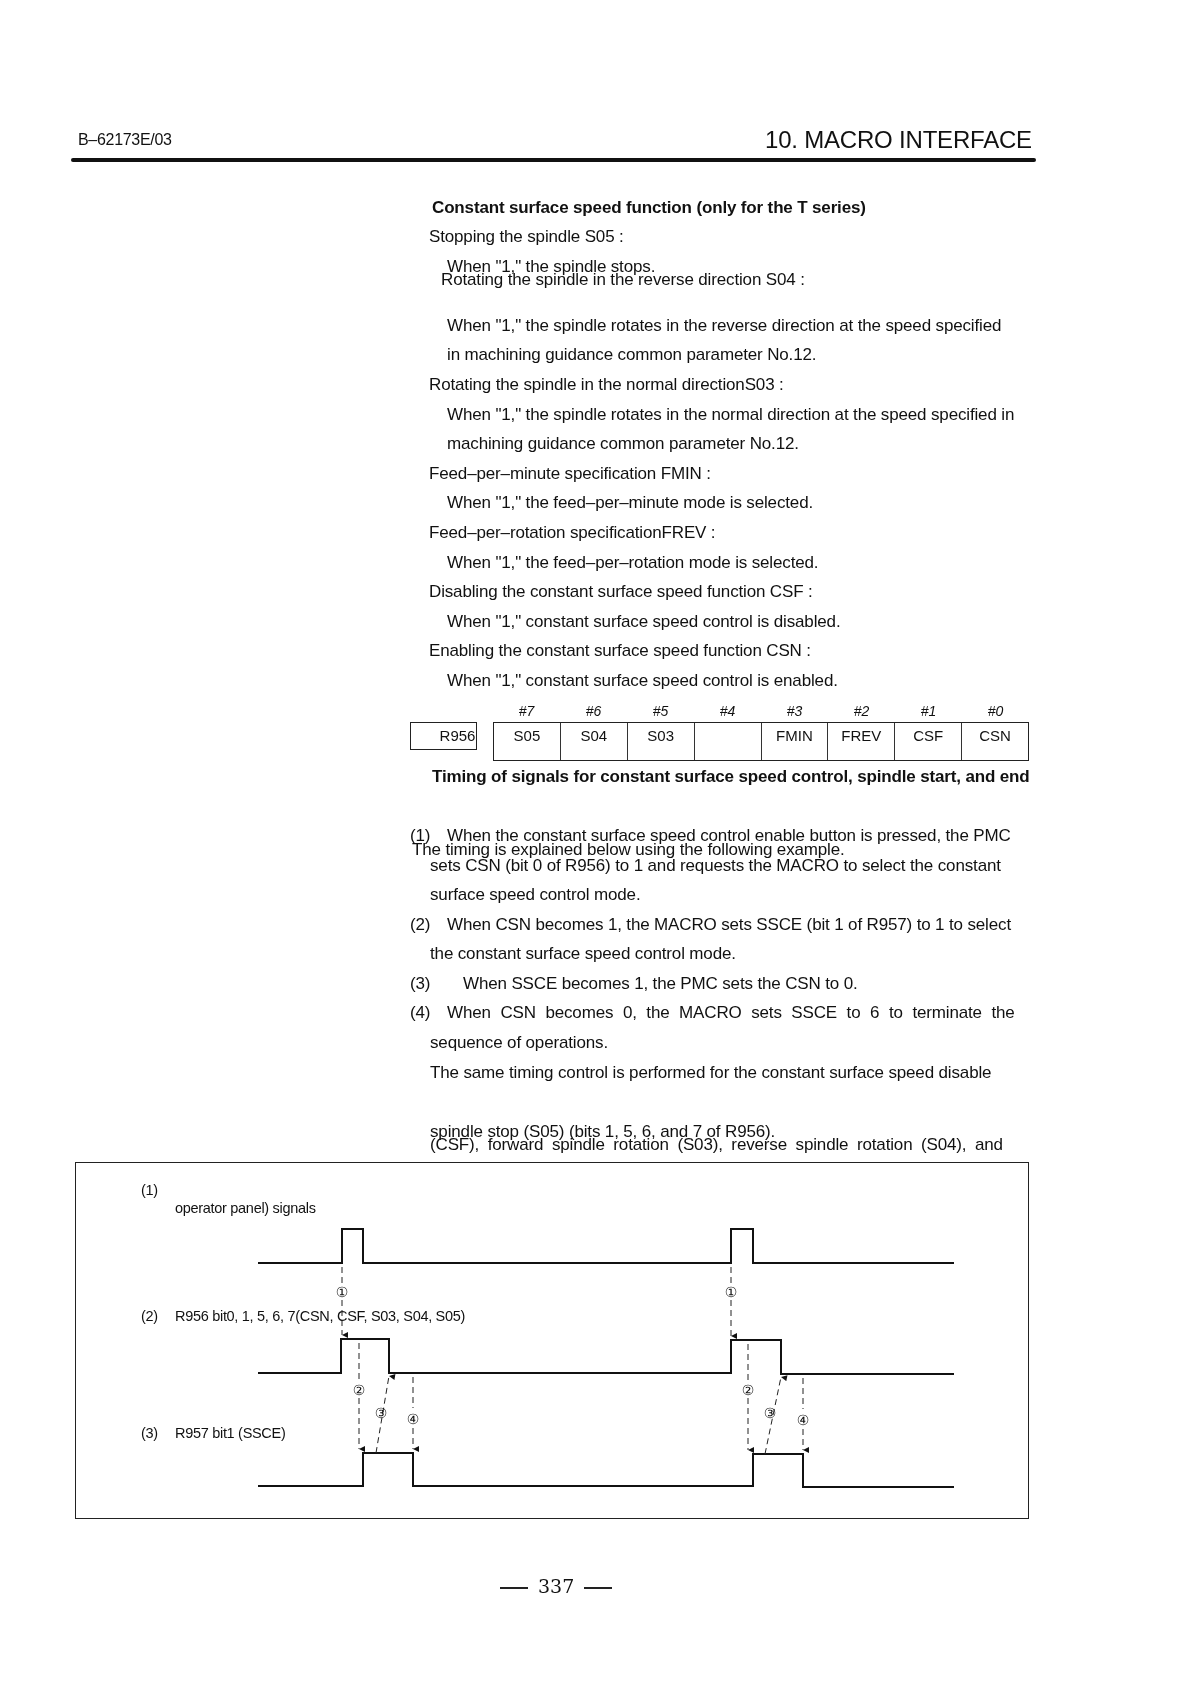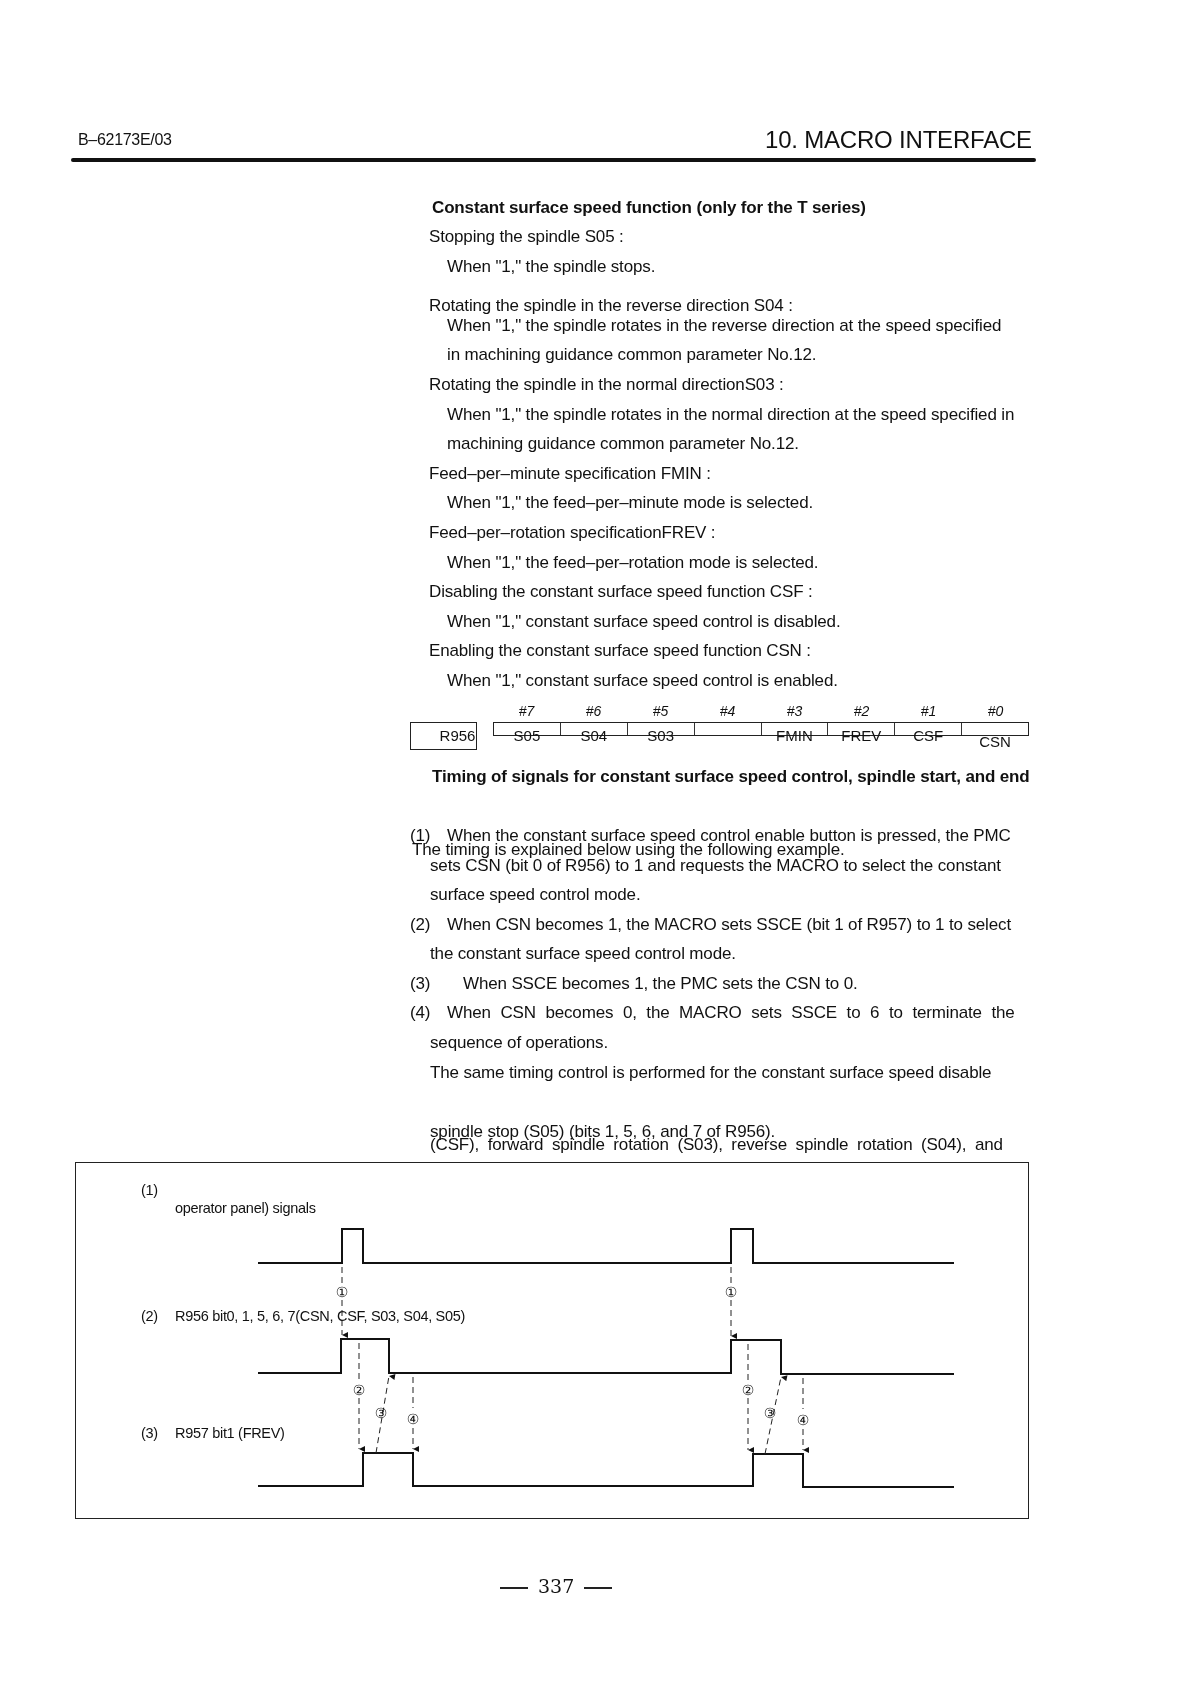--- a/index.html
+++ b/index.html
@@ -8,24 +8,24 @@
   .abs { position:absolute; white-space:nowrap; }
   .hdr-code { left:78px; top:131px; font-size:16px; letter-spacing:-0.3px; }
   .hdr-title { left:765px; top:126px; font-size:24px; letter-spacing:-0.2px; }
   .hdr-rule { left:71px; top:158px; width:965px; height:4px; background:#111; border-radius:2px; }
   .t { position:absolute; white-space:nowrap; font-size:17px; letter-spacing:-0.15px; }
   .b { font-weight:bold;margin-left:20px; }
   .i0 { left:412px; } .i1 { left:429px; } .i2 { left:447px; }
   .n0 { left:410px; } .n1 { left:430px; }
   .reg-name { position:absolute; left:410px; top:722px; width:67px; height:28px; border:1.5px solid #222;
               box-sizing:border-box; font-size:15px; text-align:center; line-height:26px;padding-left:28px; }
-  .bits { position:absolute; left:493px; top:722px; width:536px; height:14px; border:1.5px solid #222;
+  .bits { position:absolute; left:493px; top:722px; width:536px; height:39px; border:1.5px solid #222;
           box-sizing:border-box; display:flex; }
   .bit { flex:1; border-right:1px solid #333; font-size:15px; text-align:center; line-height:25px; }
-  .bit:last-child { border-right:none;margin-top:6px; }
+  .bit:last-child { border-right:none; }
   .bitnums { position:absolute; left:493px; top:703px; width:536px; display:flex; }
   .bitnum { flex:1; text-align:center; font-size:14px; font-style:italic; }
   .diagram { position:absolute; left:75px; top:1162px; width:954px; height:357px;
              border:1.5px solid #222; box-sizing:border-box; }
   .dl { position:absolute; white-space:nowrap; font-size:14.5px; letter-spacing:-0.3px; }
   svg.wave { position:absolute; left:0; top:0; }
   .pageno { position:absolute; left:490px; top:1575px; font-family:"DejaVu Serif", serif; font-size:19px; }
   .dash { display:inline-block; width:28px; height:1.5px; background:#222; vertical-align:middle; margin:0 10px; }
 </style>
 </head>
@@ -34,21 +34,21 @@
 <div class="abs hdr-code">B–62173E/03</div>
 <div class="abs hdr-title">10. MACRO INTERFACE</div>
 <div class="abs hdr-rule"></div>
 
 <div>
   <div class="t b i0" style="top:198px;">Constant surface speed function (only for the T series)</div>
 
   <div class="t i1" style="top:227px;">Stopping the spindle   S05 :</div>
   <div class="t i2" style="top:257px;">When "1," the spindle stops.</div>
 
-  <div class="t i1" style="top:296px;">Rotating the spindle in the reverse direction   S04 :</div>
+  <div class="t i1" style="top:270px;margin-left:12px;">Rotating the spindle in the reverse direction   S04 :</div>
   <div class="t i2" style="top:316px;">When "1," the spindle rotates in the reverse direction at the speed specified</div>
   <div class="t i2" style="top:345px;">in machining guidance common parameter No.12.</div>
 
   <div class="t i1" style="top:375px;">Rotating the spindle in the normal directionS03 :</div>
   <div class="t i2" style="top:405px;">When "1," the spindle rotates in the normal direction at the speed specified in</div>
   <div class="t i2" style="top:434px;">machining guidance common parameter No.12.</div>
 
   <div class="t i1" style="top:464px;">Feed–per–minute specification  FMIN :</div>
   <div class="t i2" style="top:493px;">When "1," the feed–per–minute mode is selected.</div>
 
@@ -112,21 +112,21 @@
 </div>
 
 <div class="diagram">
   <div class="dl" style="left:65px; top:19px;">(1)</div>
   <div class="dl" style="left:99px; top:37px;">operator panel) signals</div>
 
   <div class="dl" style="left:65px; top:145px;">(2)</div>
   <div class="dl" style="left:99px; top:145px;">R956 bit0, 1, 5, 6, 7(CSN, CSF, S03, S04, S05)</div>
 
   <div class="dl" style="left:65px; top:262px;">(3)</div>
-  <div class="dl" style="left:99px; top:262px;">R957 bit1 (FREV)</div>
+  <div class="dl" style="left:99px; top:262px;">R957 bit1 (SSCE)</div>
 
   <svg class="wave" width="954" height="357" viewBox="0 0 954 357">
     <defs>
       <marker id="ah" viewBox="0 0 10 10" refX="5" refY="10" markerWidth="6" markerHeight="8" orient="auto-start-reverse">
         <path d="M0,0 L5,10 L10,0 Z" fill="#111"></path>
       </marker>
       <marker id="ahu" viewBox="0 0 10 10" refX="5" refY="0" markerWidth="6" markerHeight="8" orient="auto">
         <path d="M0,10 L5,0 L10,10 Z" fill="#111"></path>
       </marker>
     </defs>

